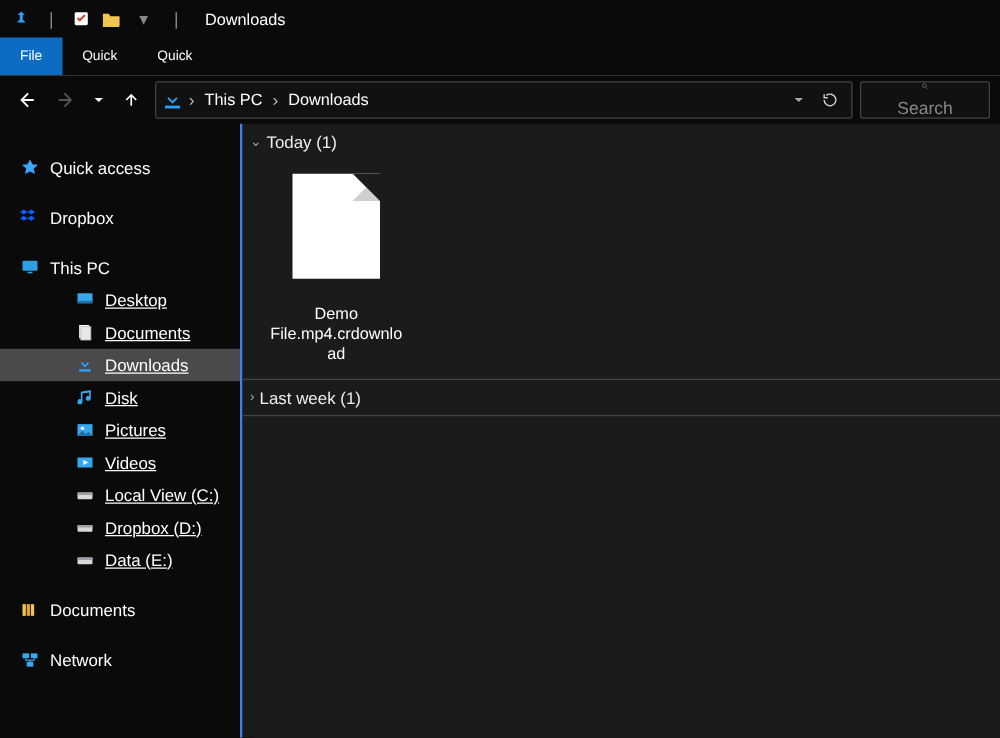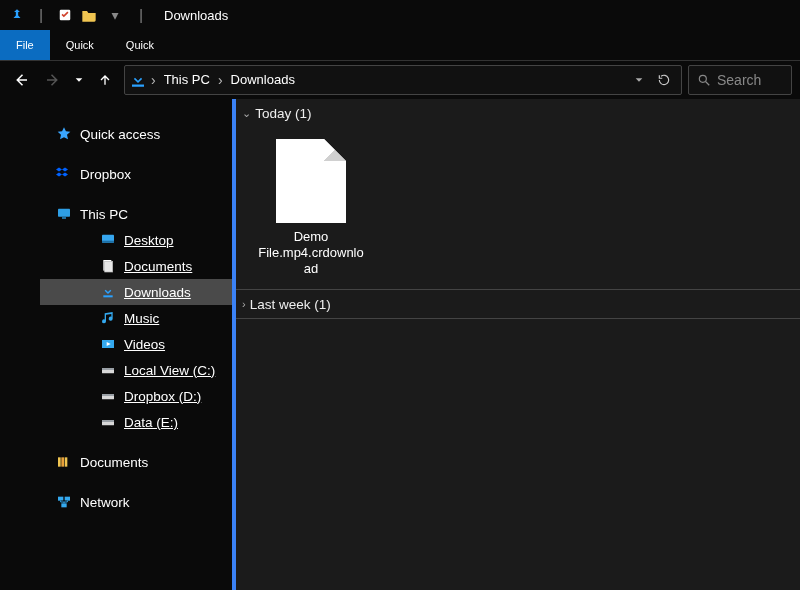--- a/index.html
+++ b/index.html
@@ -10,36 +10,36 @@
   .ribbon-tabs{height:30px;display:flex;align-items:stretch;background:#0a0a0a;border-bottom:1px solid #333;}
   .ribbon-tabs .tab{padding:0 16px;display:flex;align-items:center;font-size:11px;cursor:pointer;}
   .ribbon-tabs .tab.file{background:#0b6cc1;color:#fff;}
   .addrbar{height:38px;display:flex;align-items:center;background:#0a0a0a;padding:0 8px;gap:6px;}
   .navbtn{width:26px;height:26px;display:inline-flex;align-items:center;justify-content:center;color:#fff;}
   .navbtn.disabled{color:#555;}
   .addrbox{flex:1;height:28px;border:1px solid #444;background:#111;display:flex;align-items:center;padding:0 4px;gap:2px;border-radius:2px;}
   .addr-seg{padding:0 4px;font-size:13px;line-height:28px;white-space:nowrap;}
   .addr-sep{color:#bbb;padding:0 2px;}
   .addr-flex{flex:1;}
-  .searchbox{width:86px;height:28px;border:1px solid #444;background:#111;display:flex;align-items:center;padding:0 8px;gap:6px;color:#888;border-radius:2px;}
+  .searchbox{width:86px;height:28px;border:1px solid #444;background:#111;display:flex;align-items:center;padding:0 8px;gap:6px;color:#888;border-radius:2px;flex-direction:column;}
   .body{display:flex;height:calc(590px - 30px - 30px - 38px);}
-  .sidebar{width:192px;background:#0a0a0a;border-right:4px solid #3b82f6;padding-top:22px;overflow:hidden;margin-left:40px;}
+  .sidebar{width:192px;background:#0a0a0a;border-right:2px solid #3b82f6;padding-top:22px;overflow:hidden;}
   .side-item{height:26px;display:flex;align-items:center;padding-left:16px;gap:8px;font-size:13.5px;cursor:pointer;}
   .side-item.sub{padding-left:60px;text-decoration:underline;}
   .side-item.selected{background:#4a4a4a;}
   .side-group-gap{height:14px;}
   .content{flex:1;background:#1b1b1b;display:flex;flex-direction:column;}
   .group-header{height:28px;display:flex;align-items:center;padding-left:6px;font-size:13.5px;border-bottom:0;color:#eee;cursor:pointer;}
   .group-border{border-top:1px solid #444;border-bottom:1px solid #444;}
   .file-grid{padding:12px 20px;display:flex;flex-wrap:wrap;gap:20px;}
   .file-tile{width:110px;display:flex;flex-direction:column;align-items:center;text-align:center;cursor:pointer;}
   .file-thumb{width:70px;height:84px;background:#fff;position:relative;}
   .file-thumb::after{content:"";position:absolute;top:0;right:0;width:22px;height:22px;background:linear-gradient(135deg,#fff 0 50%,#d0d0d0 50% 100%);clip-path:polygon(0 0,100% 100%,0 100%);}
   .file-thumb::before{content:"";position:absolute;top:0;right:0;width:22px;height:22px;background:#1b1b1b;clip-path:polygon(0 0,100% 0,100% 100%);}
-  .file-name{margin-top:6px;font-size:13px;line-height:16px;word-break:break-word;}
+  .file-name{margin-top:20px;font-size:13px;line-height:16px;word-break:break-word;}
   .iconbox{display:inline-flex;align-items:center;justify-content:center;}
   .chev{font-size:11px;color:#aaa;margin-right:4px;}
   svg{display:block;}
 </style>
 </head>
 <body>
 
 <div class="titlebar">
   <div class="qat">
     <span class="iconbox">
@@ -182,21 +182,31 @@
           </svg>
         </span>
       <span>Downloads</span>
     </div>
     <div class="side-item sub">
       <span class="iconbox">
           <svg width="16" height="16" viewBox="0 0 24 24">
             <path fill="#34a9ef" d="M9 17a3 3 0 1 1-2-2.8V5l12-2v10a3 3 0 1 1-2-2.8V6l-8 1.3V17z"></path>
           </svg>
         </span>
-      <span>Music</span>
+      <span>Disk</span>
+    </div>
+    <div class="side-item sub">
+      <span class="iconbox">
+          <svg width="16" height="16" viewBox="0 0 24 24">
+            <rect x="3" y="5" width="18" height="14" fill="#34a9ef"></rect>
+            <circle cx="9" cy="10" r="2" fill="#fff"></circle>
+            <path fill="#1d6fa5" d="M3 19l6-6 4 4 3-3 5 5H3z"></path>
+          </svg>
+        </span>
+      <span>Pictures</span>
     </div>
     <div class="side-item sub">
       <span class="iconbox">
           <svg width="16" height="16" viewBox="0 0 24 24">
             <rect x="3" y="6" width="18" height="12" fill="#34a9ef"></rect>
             <path fill="#fff" d="M10 9l6 3-6 3z"></path>
           </svg>
         </span>
       <span>Videos</span>
     </div>

